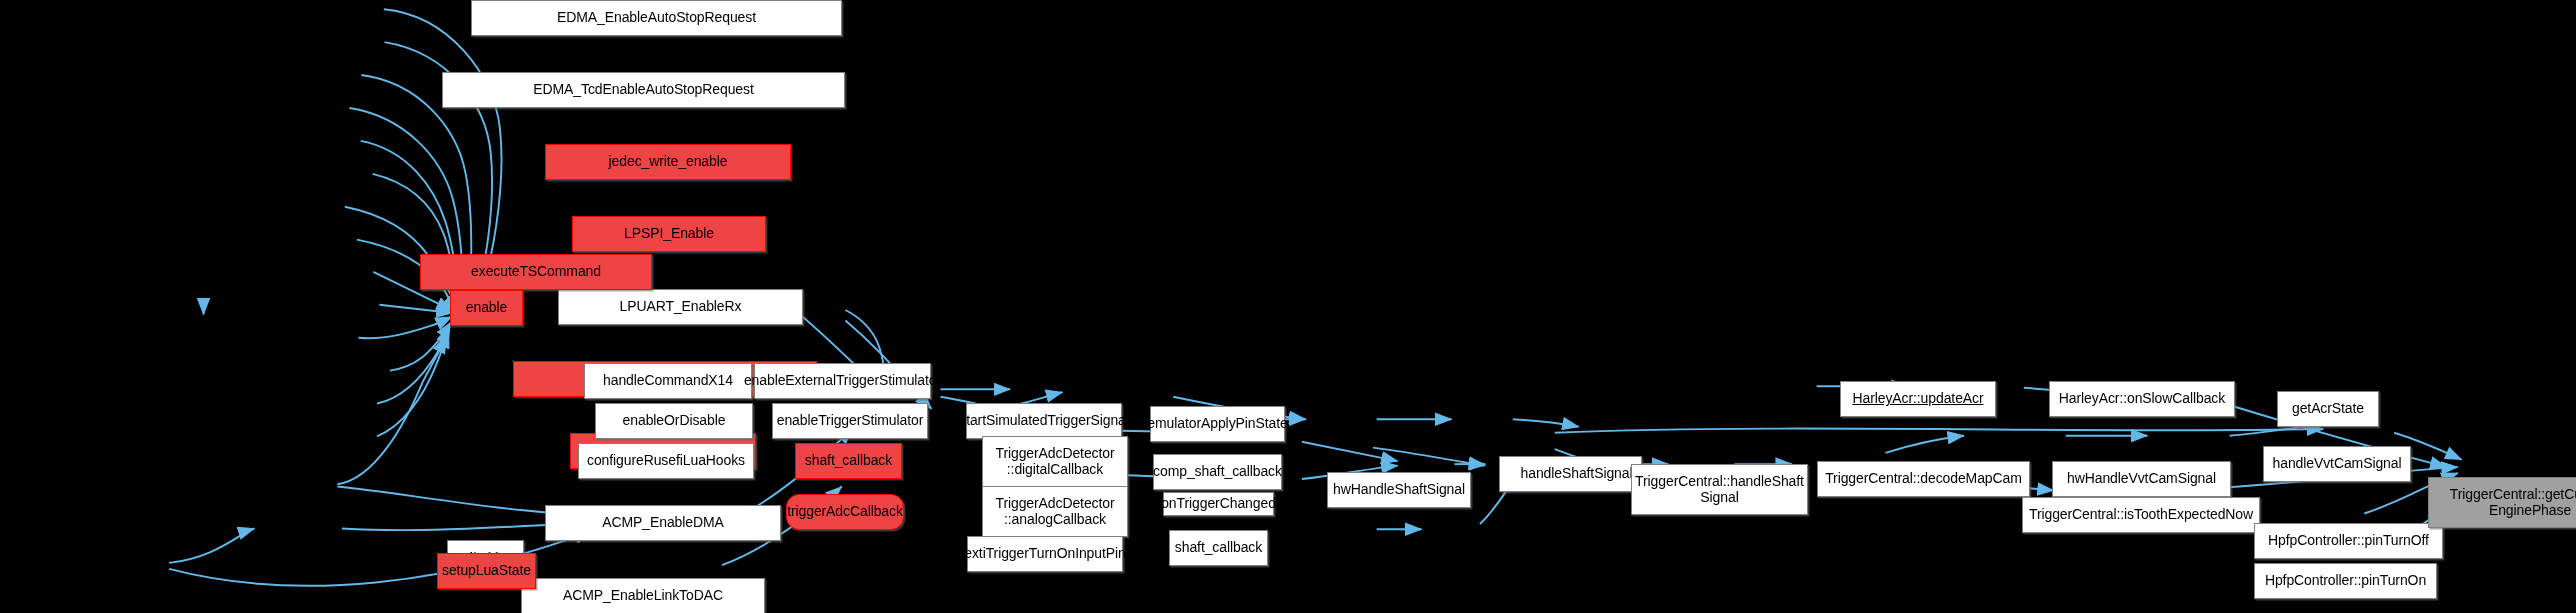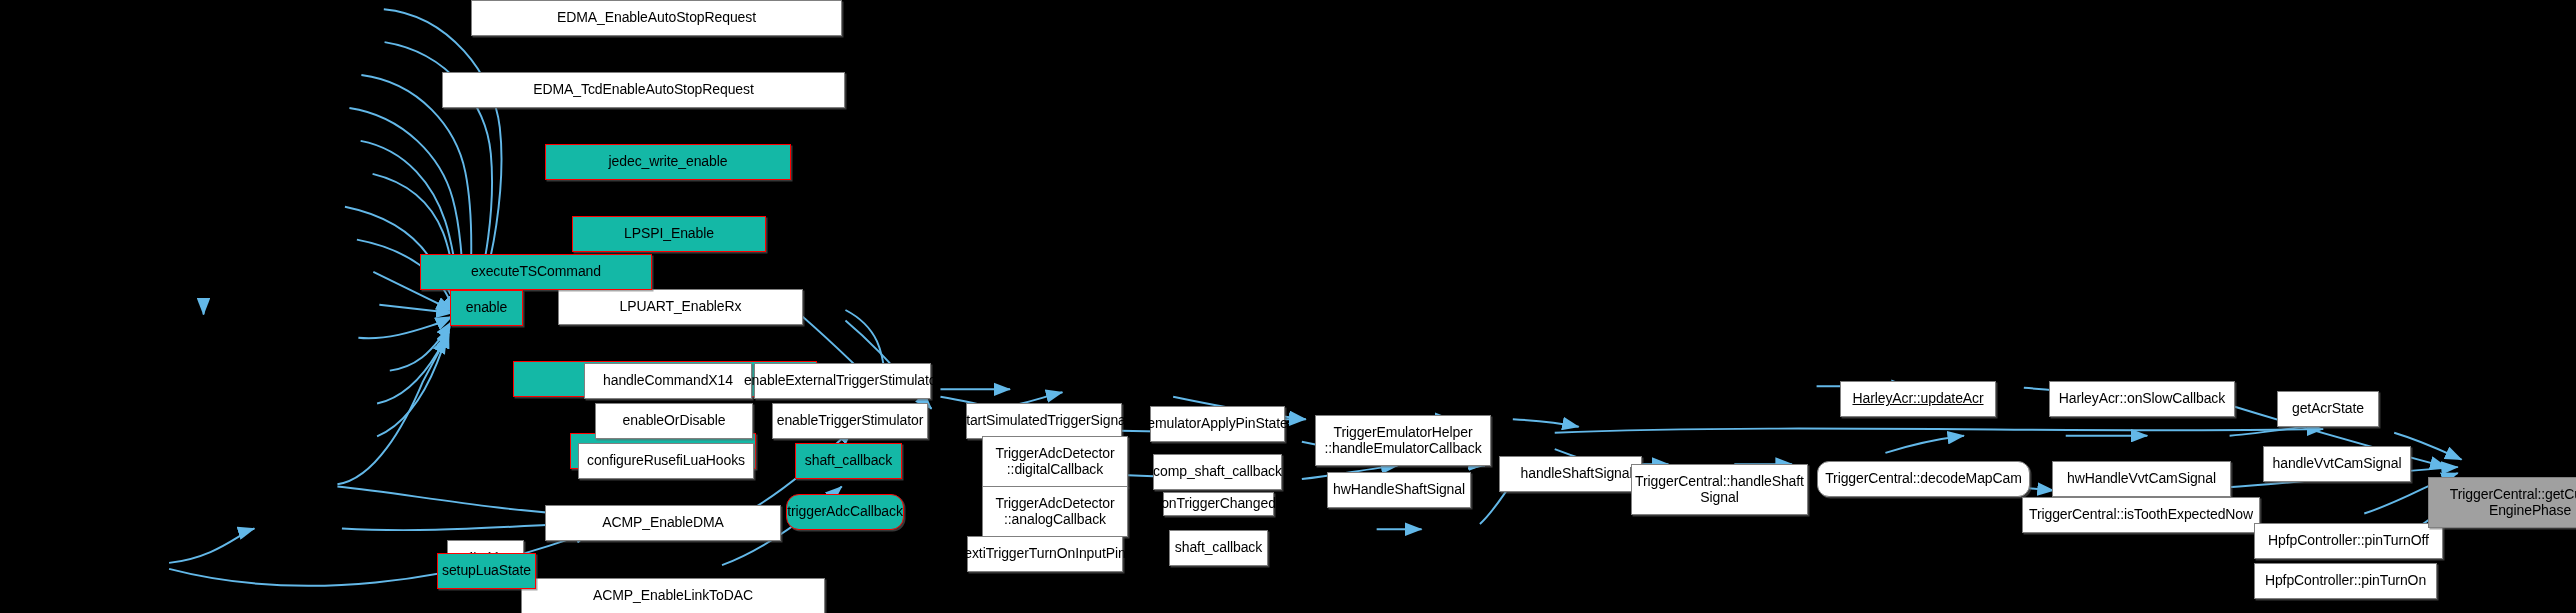--- a/index.html
+++ b/index.html
@@ -21,21 +21,21 @@
     justify-content:center;
     text-align:center;
     line-height:1.12;
     color:#000;
     font-size:14px;
     letter-spacing:-0.1px;
     white-space:pre;
     box-shadow:1.5px 1.5px 0 rgba(100,100,100,0.55);
   }
   .node.plain{background:#ffffff;border:0.7px solid #808080;}
-  .node.redbox{background:#14b8a6;border:1.5px solid #ff0000;}
+  .node.redbox{background:#ef4444;border:1.5px solid #ff0000;}
   .node.current{background:#a0a0a0;border:0.7px solid #808080;}
 </style>
 </head>
 <body>
 
 <div id="canvas">
   <svg id="edges" viewBox="0 0 3443 820">
     <defs>
       <marker id="ah" markerWidth="9" markerHeight="7" refX="8.5" refY="3.5" orient="auto" markerUnits="strokeWidth">
         <path d="M0,0 L9,3.5 L0,7 z" fill="#63b8e8"></path>
@@ -143,21 +143,21 @@
     </g>
   </svg>
 <div class="node plain" style="left: 471px; top: 0px; width: 371px; height: 36px;">EDMA_EnableAutoStopRequest</div>
     <div class="node plain" style="left: 442px; top: 72px; width: 403px; height: 36px;">EDMA_TcdEnableAutoStopRequest</div>
     <div class="node redbox" style="left: 545px; top: 144px; width: 246px; height: 36px;">jedec_write_enable</div>
     <div class="node redbox" style="left: 572px; top: 216px; width: 194px; height: 36px;">LPSPI_Enable</div>
     <div class="node plain" style="left: 558px; top: 289px; width: 245px; height: 36px;">LPUART_EnableRx</div>
     <div class="node redbox" style="left: 513px; top: 361px; width: 304px; height: 36px;">LPUART_EnableRxDMA</div>
     <div class="node redbox" style="left: 570px; top: 433px; width: 186px; height: 36px;">ACMP_Enable</div>
     <div class="node plain" style="left: 545px; top: 505px; width: 236px; height: 36px;">ACMP_EnableDMA</div>
-    <div class="node plain" style="left: 521px; top: 578px; width: 304px; height: 36px;">ACMP_EnableLinkToDAC</div>
+    <div class="node plain" style="left: 521px; top: 578px; width: 244px; height: 36px;">ACMP_EnableLinkToDAC</div>
     <div class="node redbox" style="left: 420px; top: 254px; width: 232px; height: 36px;">executeTSCommand</div>
     <div class="node redbox" style="left: 450px; top: 290px; width: 73px; height: 36px;">enable</div>
     <div class="node plain" style="left: 447px; top: 540px; width: 77px; height: 36px; font-family: Liberation Serif, serif;">disable</div>
     <div class="node redbox" style="left: 437px; top: 553px; width: 99px; height: 36px;">setupLuaState</div>
     <div class="node plain" style="left: 584px; top: 363px; width: 168px; height: 36px;">handleCommandX14</div>
     <div class="node plain" style="left: 595px; top: 403px; width: 158px; height: 36px;">enableOrDisable</div>
     <div class="node plain" style="left: 578px; top: 443px; width: 176px; height: 36px;">configureRusefiLuaHooks</div>
     <div class="node plain" style="left: 754px; top: 363px; width: 177px; height: 36px;">enableExternalTriggerStimulator</div>
     <div class="node plain" style="left: 772px; top: 403px; width: 156px; height: 36px;">enableTriggerStimulator</div>
     <div class="node redbox" style="left: 795px; top: 443px; width: 107px; height: 36px;">shaft_callback</div>
@@ -165,30 +165,28 @@
     <div class="node plain" style="left: 966px; top: 403px; width: 156px; height: 36px;">startSimulatedTriggerSignal</div>
     <div class="node plain" style="left: 982px; top: 436px; width: 146px; height: 51px;">TriggerAdcDetector
 ::digitalCallback</div>
     <div class="node plain" style="left: 982px; top: 486px; width: 146px; height: 51px;">TriggerAdcDetector
 ::analogCallback</div>
     <div class="node plain" style="left: 967px; top: 536px; width: 156px; height: 36px;">extiTriggerTurnOnInputPin</div>
     <div class="node plain" style="left: 1150px; top: 406px; width: 135px; height: 36px;">emulatorApplyPinState</div>
     <div class="node plain" style="left: 1153px; top: 454px; width: 129px; height: 36px;">comp_shaft_callback</div>
     <div class="node plain" style="left: 1163px; top: 492px; width: 111px; height: 24px;">onTriggerChanged</div>
     <div class="node plain" style="left: 1169px; top: 530px; width: 99px; height: 36px;">shaft_callback</div>
-    <div class="node plain" style="left: 1315px; top: 415px; width: 176px; height: 51px;">TriggerEmulatorHelper
-::handleEmulatorCallback</div>
     <div class="node plain" style="left: 1327px; top: 472px; width: 144px; height: 36px;">hwHandleShaftSignal</div>
     <div class="node plain" style="left: 1499px; top: 456px; width: 143px; height: 36px; padding-left: 12px;">handleShaftSignal</div>
     <div class="node plain" style="left: 1631px; top: 464px; width: 177px; height: 51px;">TriggerCentral::handleShaft
 Signal</div>
     <div class="node plain" style="left: 1840px; top: 381px; width: 156px; height: 36px; text-decoration: underline;">HarleyAcr::updateAcr</div>
     <div class="node plain" style="left: 2049px; top: 381px; width: 186px; height: 36px;">HarleyAcr::onSlowCallback</div>
     <div class="node plain" style="left: 2277px; top: 391px; width: 102px; height: 36px;">getAcrState</div>
-    <div class="node plain" style="left: 1817px; top: 461px; width: 213px; height: 36px; border-radius: 12px;">TriggerCentral::decodeMapCam</div>
+    <div class="node plain" style="left: 1817px; top: 461px; width: 213px; height: 36px;">TriggerCentral::decodeMapCam</div>
     <div class="node plain" style="left: 2052px; top: 461px; width: 179px; height: 36px;">hwHandleVvtCamSignal</div>
     <div class="node plain" style="left: 2263px; top: 446px; width: 148px; height: 36px;">handleVvtCamSignal</div>
     <div class="node plain" style="left: 2022px; top: 497px; width: 238px; height: 36px;">TriggerCentral::isToothExpectedNow</div>
     <div class="node plain" style="left: 2254px; top: 523px; width: 189px; height: 36px;">HpfpController::pinTurnOff</div>
     <div class="node plain" style="left: 2254px; top: 563px; width: 183px; height: 36px;">HpfpController::pinTurnOn</div>
     <div class="node current" style="left: 2428px; top: 477px; width: 204px; height: 51px;">TriggerCentral::getCurrent
 EnginePhase</div>
   </div>
 
 

